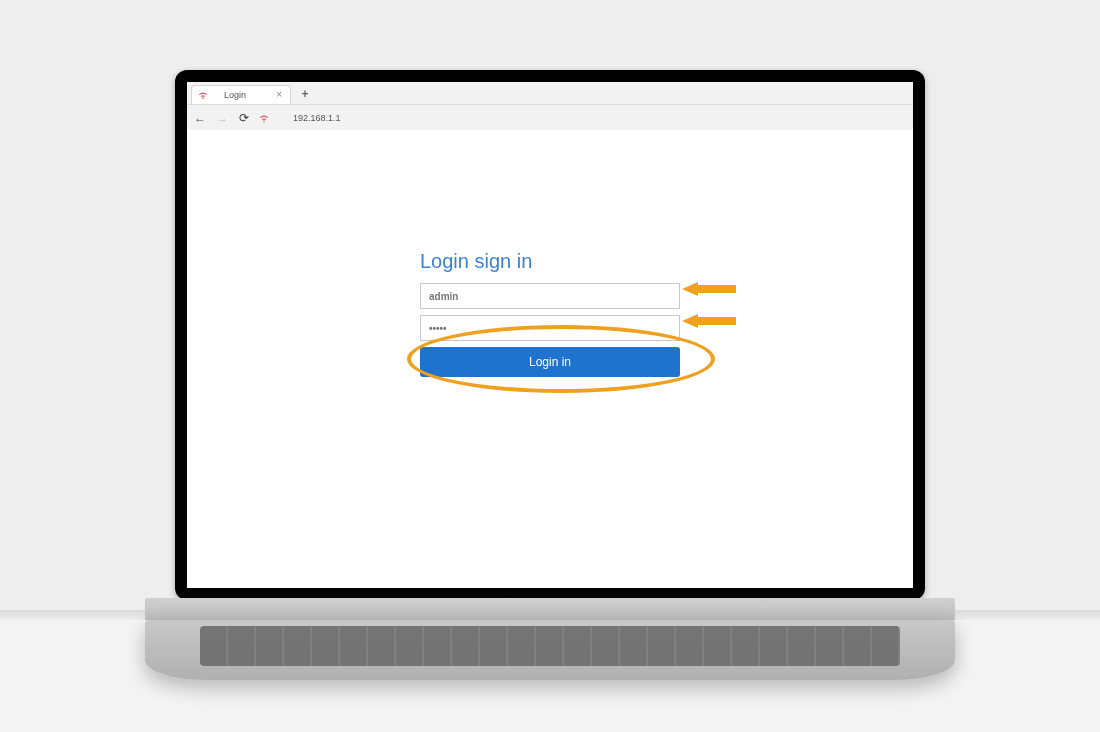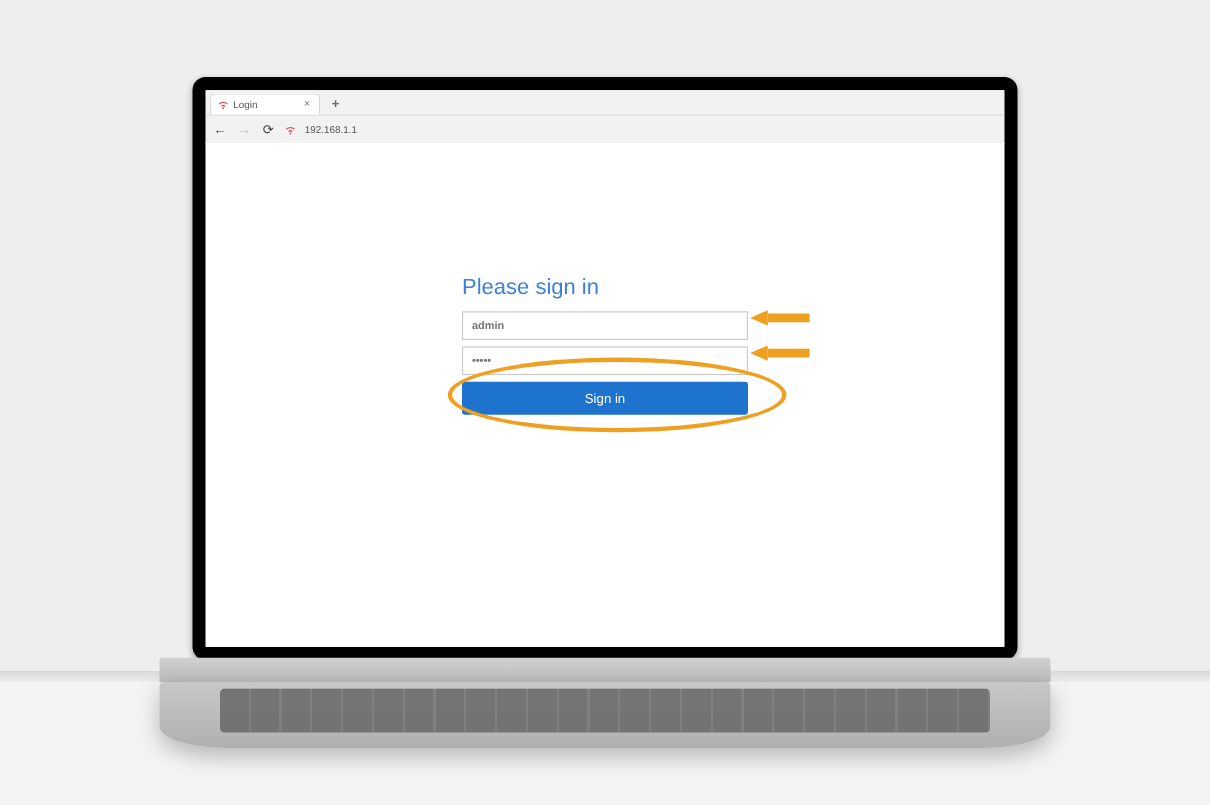--- a/index.html
+++ b/index.html
@@ -9,30 +9,30 @@
   
   .laptop{position:absolute;left:145px;top:70px;width:810px;height:640px;}
   .bezel{position:absolute;left:30px;top:0;width:750px;height:530px;background:#000;border-radius:12px;box-shadow:0 2px 6px rgba(0,0,0,.3);}
   .screen{position:absolute;left:12px;top:12px;right:12px;bottom:12px;background:#fff;}
   .hinge{position:absolute;left:0;top:528px;width:810px;height:22px;background:linear-gradient(#d0d0d0,#bcbcbc);border-radius:2px 2px 0 0;}
   .base{position:absolute;left:0;top:550px;width:810px;height:60px;background:linear-gradient(#c8c8c8,#b0b0b0);border-radius:4px 4px 60px 60px/4px 4px 20px 20px;box-shadow:0 8px 20px rgba(0,0,0,.25);}
   .keys{position:absolute;left:55px;top:556px;width:700px;height:40px;background:repeating-linear-gradient(90deg,#6c6c6c 0 26px,#7a7a7a 26px 28px),linear-gradient(#666,#555);border-radius:4px;opacity:.9;}
   
   .chrome{position:absolute;left:0;top:0;right:0;height:48px;background:#f2f2f2;border-bottom:1px solid #d0d0d0;font-size:10px;color:#555;}
   .tabbar{position:relative;height:22px;border-bottom:1px solid #d9d9d9;}
-  .tab{position:absolute;left:4px;top:3px;height:19px;width:100px;background:#fff;border:1px solid #d5d5d5;border-bottom:none;border-radius:4px 4px 0 0;display:flex;align-items:center;padding:0 6px;box-sizing:border-box;}
+  .tab{position:absolute;left:4px;top:3px;height:19px;width:100px;background:#fff;border:1px solid #d5d5d5;border-bottom:none;border-radius:4px 4px 0 0;display:flex;align-items:center;padding:0 6px;box-sizing:border-box;gap:12px;}
   .favicon{width:10px;height:10px;margin-right:4px;}
   .favicon svg{display:block;}
   .tab-title{flex:1;white-space:nowrap;overflow:hidden;font-size:9px;color:#555;}
   .tab-x{font-size:10px;color:#888;line-height:1;padding:0 2px;}
   .newtab{position:absolute;left:110px;top:5px;width:16px;height:14px;display:flex;align-items:center;justify-content:center;color:#666;font-size:12px;font-weight:bold;}
   .toolbar{position:relative;height:26px;display:flex;align-items:center;padding:0 6px;gap:8px;}
   .nav-ico{width:14px;display:flex;justify-content:center;color:#444;font-size:12px;}
   .nav-ico.disabled{color:#bbb;}
-  .addr{display:flex;align-items:center;gap:4px;font-size:9px;color:#555;}
+  .addr{display:flex;align-items:center;gap:20px;font-size:9px;color:#555;}
   
   .page{position:absolute;left:0;top:48px;right:0;bottom:0;background:#fff;}
   .login{position:absolute;left:50%;top:120px;transform:translateX(-50%);width:260px;}
   .login h2{font-weight:400;font-size:20px;color:#3b82d4;margin:0 0 10px;}
   .field{width:100%;height:26px;border:1px solid #c8c8c8;padding:0 8px;font-size:10px;color:#777;box-sizing:border-box;margin-bottom:6px;background:#fff;font-weight:bold;}
   .btn{width:100%;height:30px;background:#1e73cf;border:none;color:#fff;font-size:12px;border-radius:3px;cursor:pointer;}
   
   .ellipse{position:absolute;border:4px solid #f0a020;border-radius:50%;pointer-events:none;}
   .arrow{position:absolute;display:flex;align-items:center;pointer-events:none;}
   .arrow .head{width:0;height:0;border-top:7px solid transparent;border-bottom:7px solid transparent;border-right:16px solid #f0a020;}
@@ -72,24 +72,24 @@
                     <path fill="#e05050" d="M12 18a2 2 0 100 4 2 2 0 000-4zm-4.95-3.05a7 7 0 019.9 0l-2.12 2.12a4 4 0 00-5.66 0zM2.1 9.9a14 14 0 0119.8 0l-2.12 2.12a11 11 0 00-15.56 0z"></path>
                   </svg>
               </span>
               <span>192.168.1.1</span>
             </span>
           </div>
         </div>
 
         <div class="page">
           <div class="login">
-            <h2>Please sign in</h2>
+            <h2>Login sign in</h2>
             <input class="field" type="text" value="admin" style="">
             <input class="field" type="text" value="•••••" style="">
-            <button class="btn">Sign in</button>
+            <button class="btn">Login in</button>
           </div>
 
           <div class="arrow" style="left:495px;top:152px;">
             <div class="head"></div>
             <div class="shaft" style="width:38px;"></div>
           </div>
           <div class="arrow" style="left:495px;top:184px;">
             <div class="head"></div>
             <div class="shaft" style="width:38px;"></div>
           </div>

